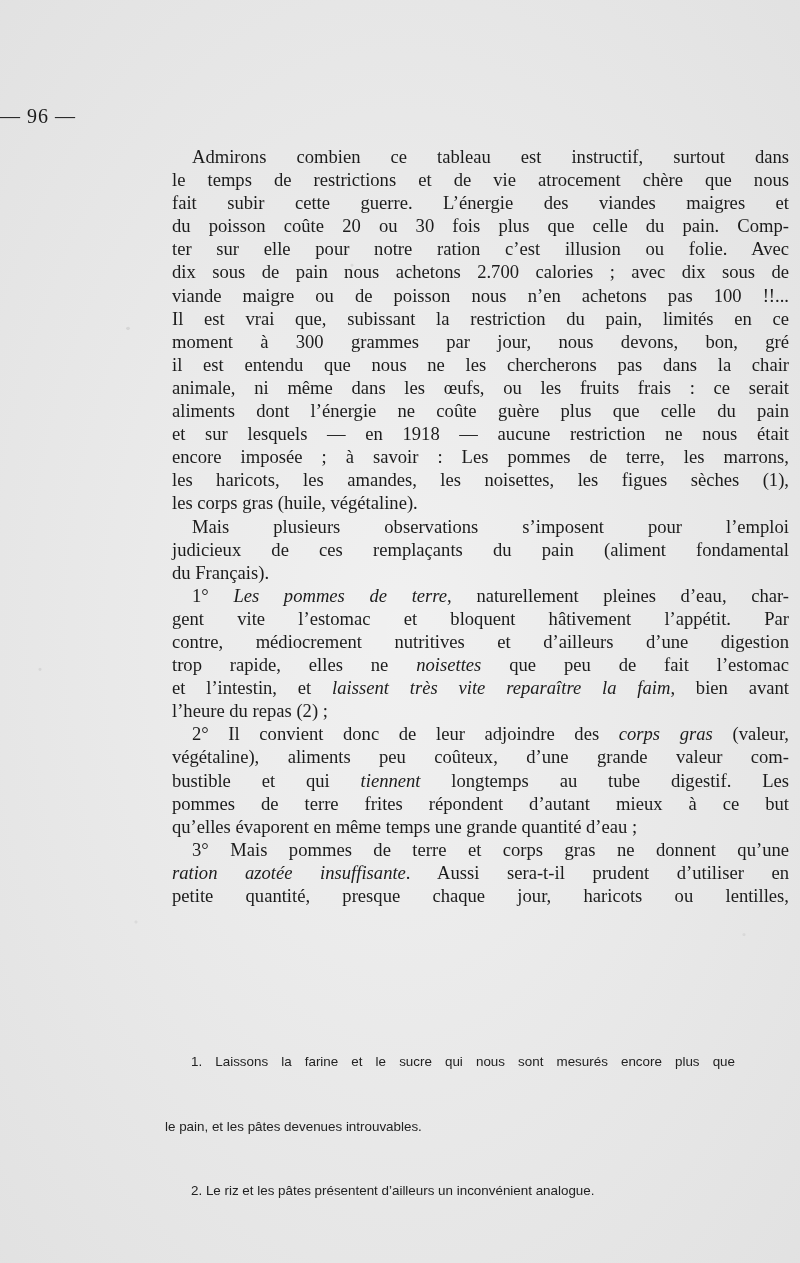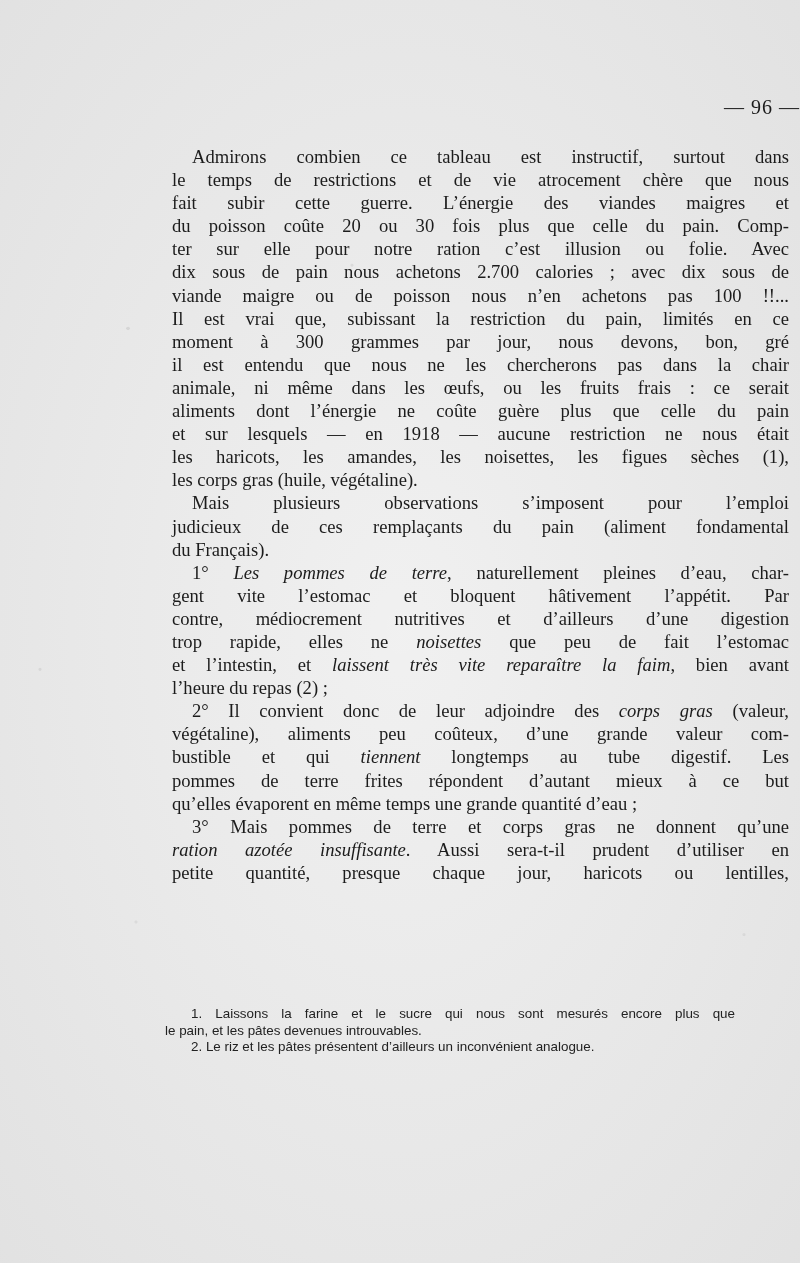--- a/index.html
+++ b/index.html
@@ -22,24 +22,24 @@
         radial-gradient(circle at 16% 26%, rgba(0,0,0,0.08) 0 1.5px, transparent 2px),
         radial-gradient(circle at 44% 21%, rgba(0,0,0,0.07) 0 1px, transparent 2px),
         radial-gradient(circle at 5% 53%, rgba(0,0,0,0.07) 0 1px, transparent 2px),
         radial-gradient(circle at 93% 74%, rgba(0,0,0,0.06) 0 1px, transparent 2px),
         radial-gradient(circle at 17% 73%, rgba(0,0,0,0.06) 0 1px, transparent 2px),
         radial-gradient(ellipse at 50% 50%, rgba(255,255,255,0.35), rgba(0,0,0,0.03));
       pointer-events: none;
     }
     .page-number {
       position: absolute;
-      top: 96px;
+      top: 105px;
       left: 0;
       width: 800px;
-      text-align: right;
+      text-align: left;
       font-size: 20px;
       letter-spacing: 1px;
     }
     .body-text {
       position: absolute;
       top: 145px;
       left: 172px;
       width: 617px;
       font-size: 18.6px;
       line-height: 23.1px;
@@ -68,20 +68,21 @@
       left: 165px;
       width: 570px;
       font-family: "Liberation Sans", "DejaVu Sans", sans-serif;
       font-size: 13.4px;
       line-height: 16.5px;
       color: #222;
     }
     .footnotes .line {
       text-align: justify;
       text-align-last: justify;
+      margin-top: 48px;
     }
     .footnotes .line.last {
       text-align-last: left;
     }
     .fn-indent {
       padding-left: 26px;
     }
   </style>
 </head>
 <body>
@@ -97,20 +98,21 @@
   <span class="line">du poisson coûte 20 ou 30 fois plus que celle du pain. Comp-</span>
   <span class="line">ter sur elle pour notre ration c’est illusion ou folie. Avec</span>
   <span class="line">dix sous de pain nous achetons 2.700 calories ; avec dix sous de</span>
   <span class="line">viande maigre ou de poisson nous n’en achetons pas 100 !!...</span>
   <span class="line">Il est vrai que, subissant la restriction du pain, limités en ce</span>
   <span class="line">moment à 300 grammes par jour, nous devons, bon, gré</span>
   <span class="line">il est entendu que nous ne les chercherons pas dans la chair</span>
   <span class="line">animale, ni même dans les œufs, ou les fruits frais : ce serait</span>
   <span class="line">aliments dont l’énergie ne coûte guère plus que celle du pain</span>
   <span class="line">et sur lesquels — en 1918 — aucune restriction ne nous était</span>
+  <span class="line">encore imposée ; à savoir : Les pommes de terre, les marrons,</span>
   <span class="line">les haricots, les amandes, les noisettes, les figues sèches (1),</span>
   <span class="line last">les corps gras (huile, végétaline).</span>
   <span class="line indent">Mais plusieurs observations s’imposent pour l’emploi</span>
   <span class="line">judicieux de ces remplaçants du pain (aliment fondamental</span>
   <span class="line last">du Français).</span>
   <span class="line indent"><span>1° </span><em>Les pommes de terre</em><span>, naturellement pleines d’eau, char-</span></span>
   <span class="line">gent vite l’estomac et bloquent hâtivement l’appétit. Par</span>
   <span class="line">contre, médiocrement nutritives et d’ailleurs d’une digestion</span>
   <span class="line"><span>trop rapide, elles ne </span><em>noisettes</em><span> que peu de fait l’estomac</span></span>
   <span class="line"><span>et l’intestin, et </span><em>laissent très vite reparaître la faim</em><span>, bien avant</span></span>

